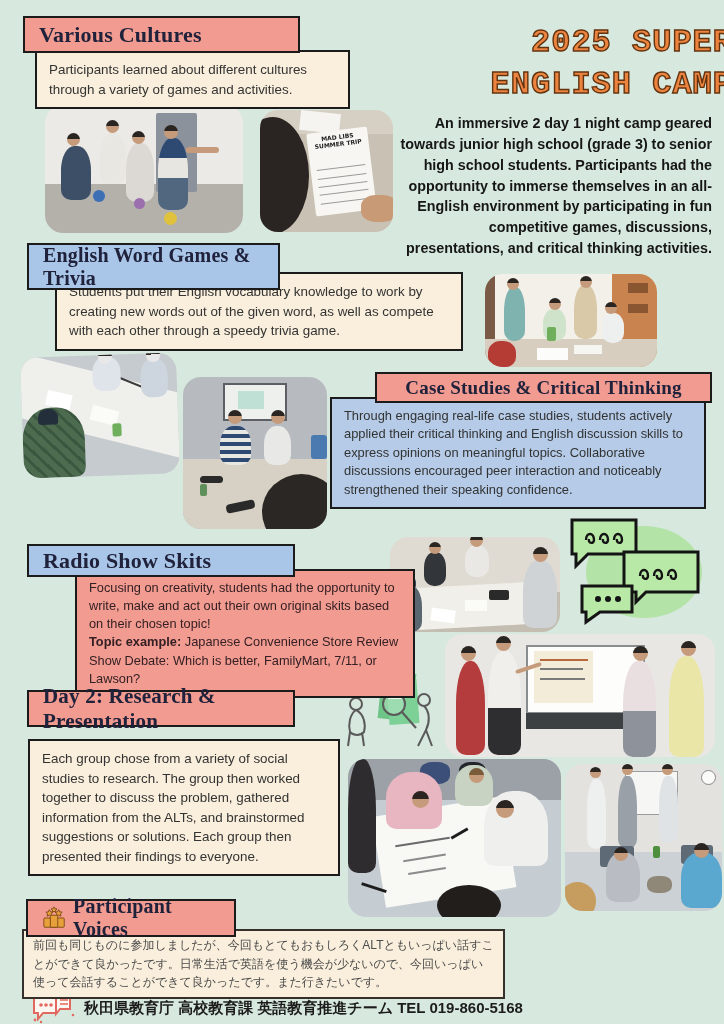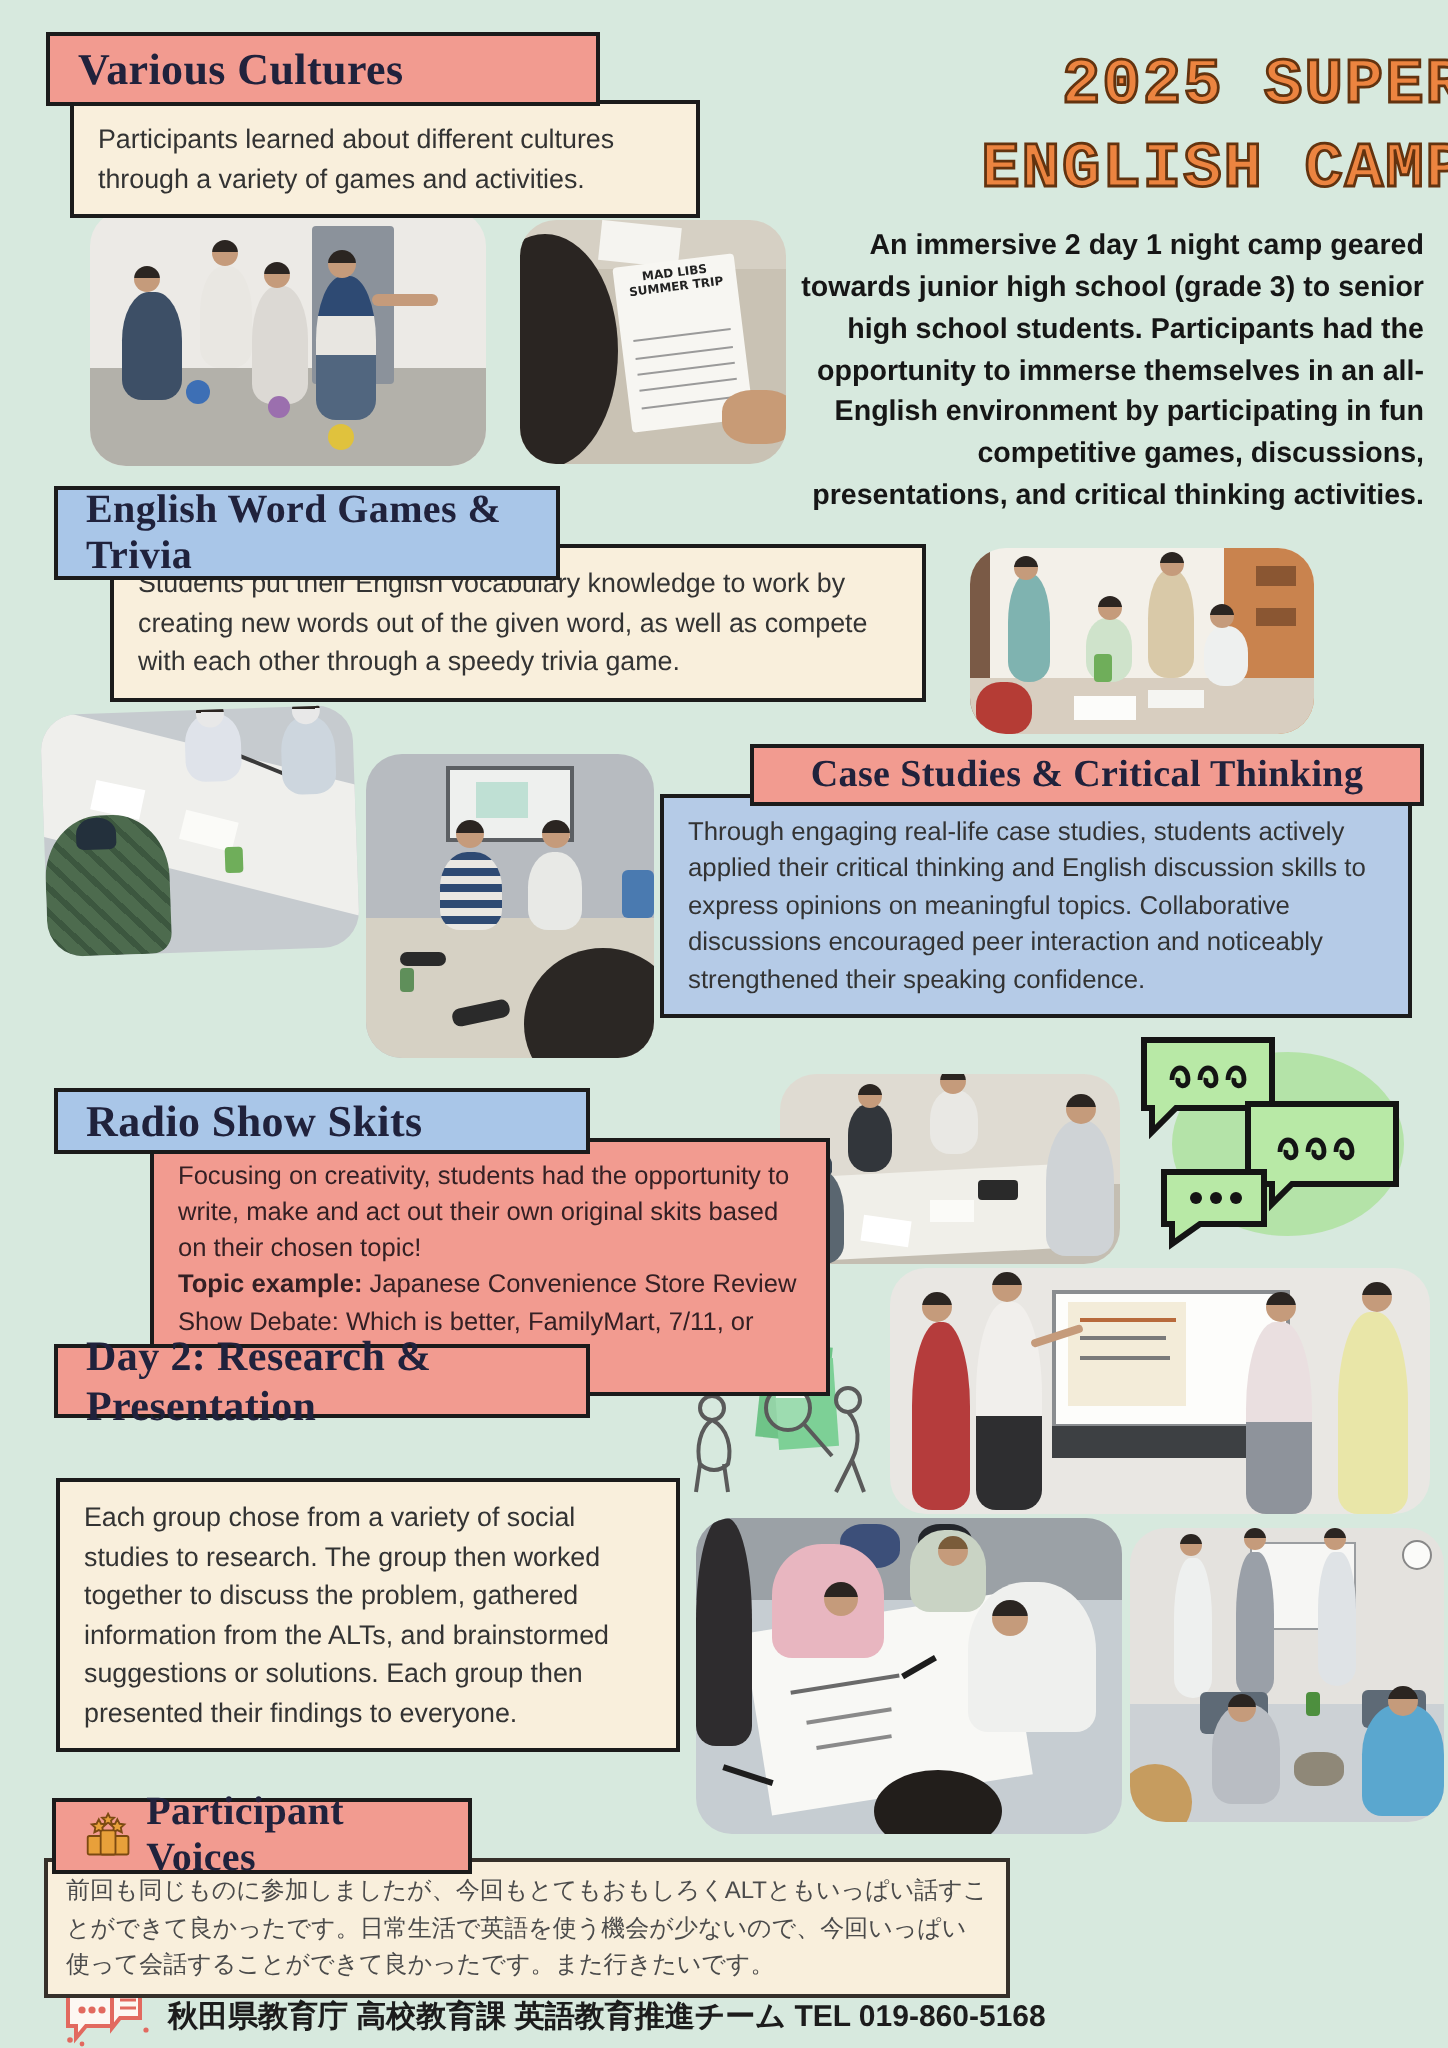--- a/index.html
+++ b/index.html
@@ -192,21 +192,21 @@
       <path d="M30 30 c0-8 8-8 8 0 c0 4-6 4-5-1 M44 30 c0-8 8-8 8 0 c0 4-6 4-5-1 M58 30 c0-8 8-8 8 0 c0 4-6 4-5-1"></path>
       <path d="M84 66 c0-8 8-8 8 0 c0 4-6 4-5-1 M98 66 c0-8 8-8 8 0 c0 4-6 4-5-1 M112 66 c0-8 8-8 8 0 c0 4-6 4-5-1"></path>
     </g>
     <g fill="#141414">
       <circle cx="42" cy="89" r="3"></circle>
         <circle cx="52" cy="89" r="3"></circle>
         <circle cx="62" cy="89" r="3"></circle>
     </g>
   </svg>
 
-  <div class="hdr pink" style="left:27px;top:672px;width:268px;height:37px;font-size:21px;">
+  <div class="hdr pink" style="left:27px;top:690px;width:268px;height:37px;font-size:21px;">
     <span>Day 2: Research &amp; Presentation</span>
   </div>
 
   <svg class="deco" style="left:342px;top:670px;" width="95" height="88" viewBox="0 0 95 88">
     <rect x="38" y="2" width="34" height="48" fill="#6fc488" transform="rotate(6 55 26)"></rect>
     <rect x="46" y="10" width="30" height="44" fill="#7dd096" transform="rotate(-4 61 32)"></rect>
     <g stroke="#eaf6ea" stroke-width="2">
         <path d="M46 12 h20 M46 20 h20 M46 28 h16"></path>
       </g>
     <g stroke="#5a5a5a" stroke-width="2" fill="none">

